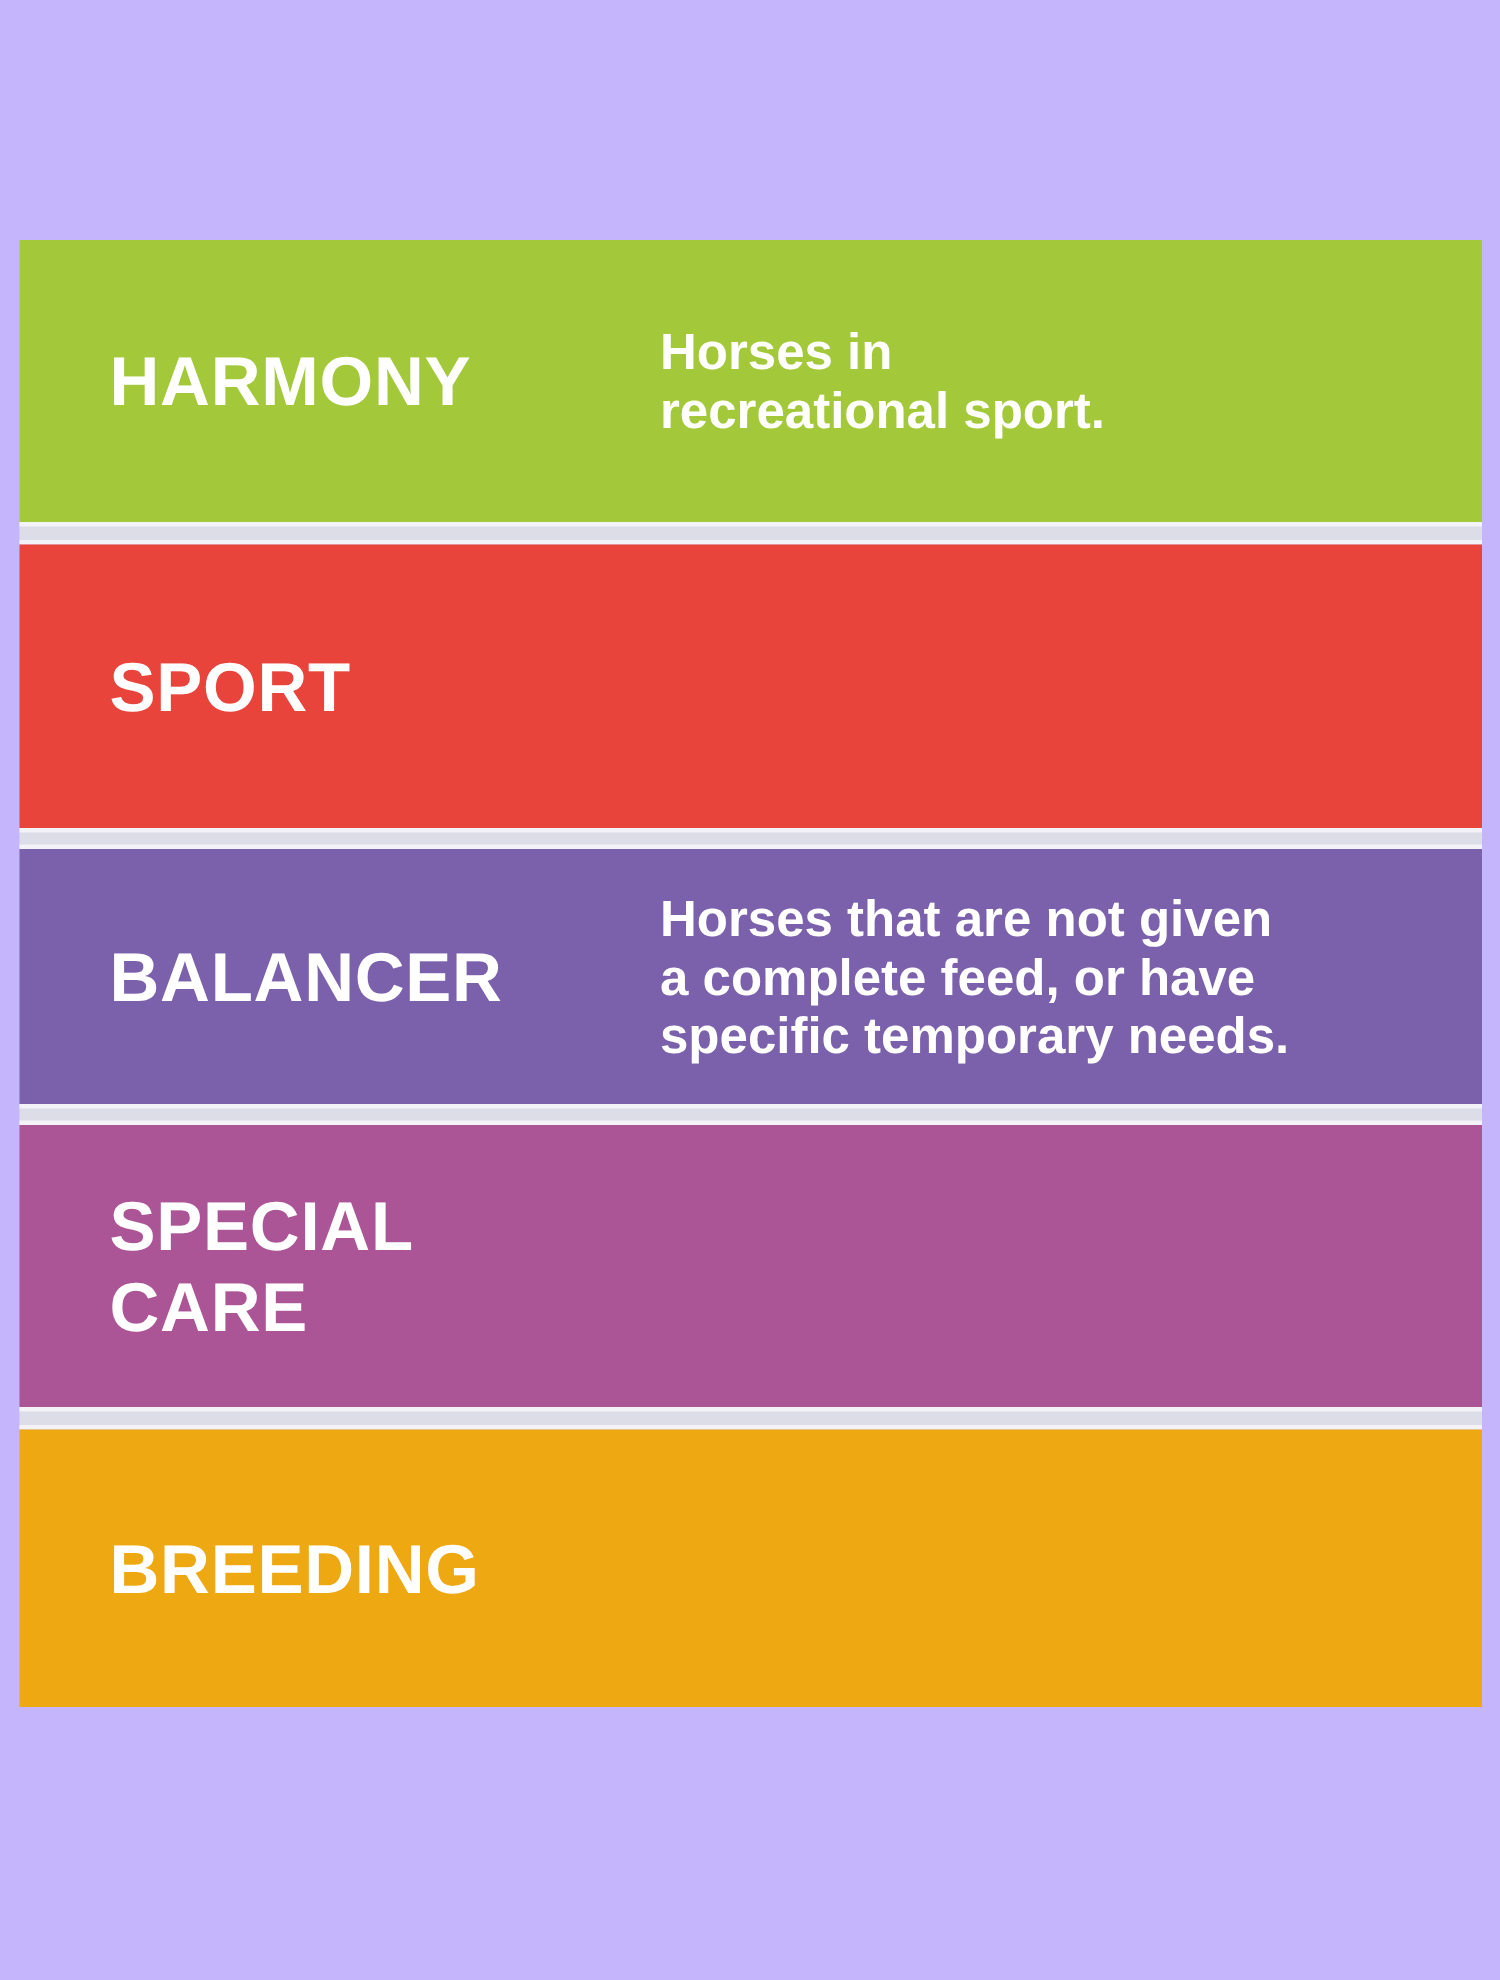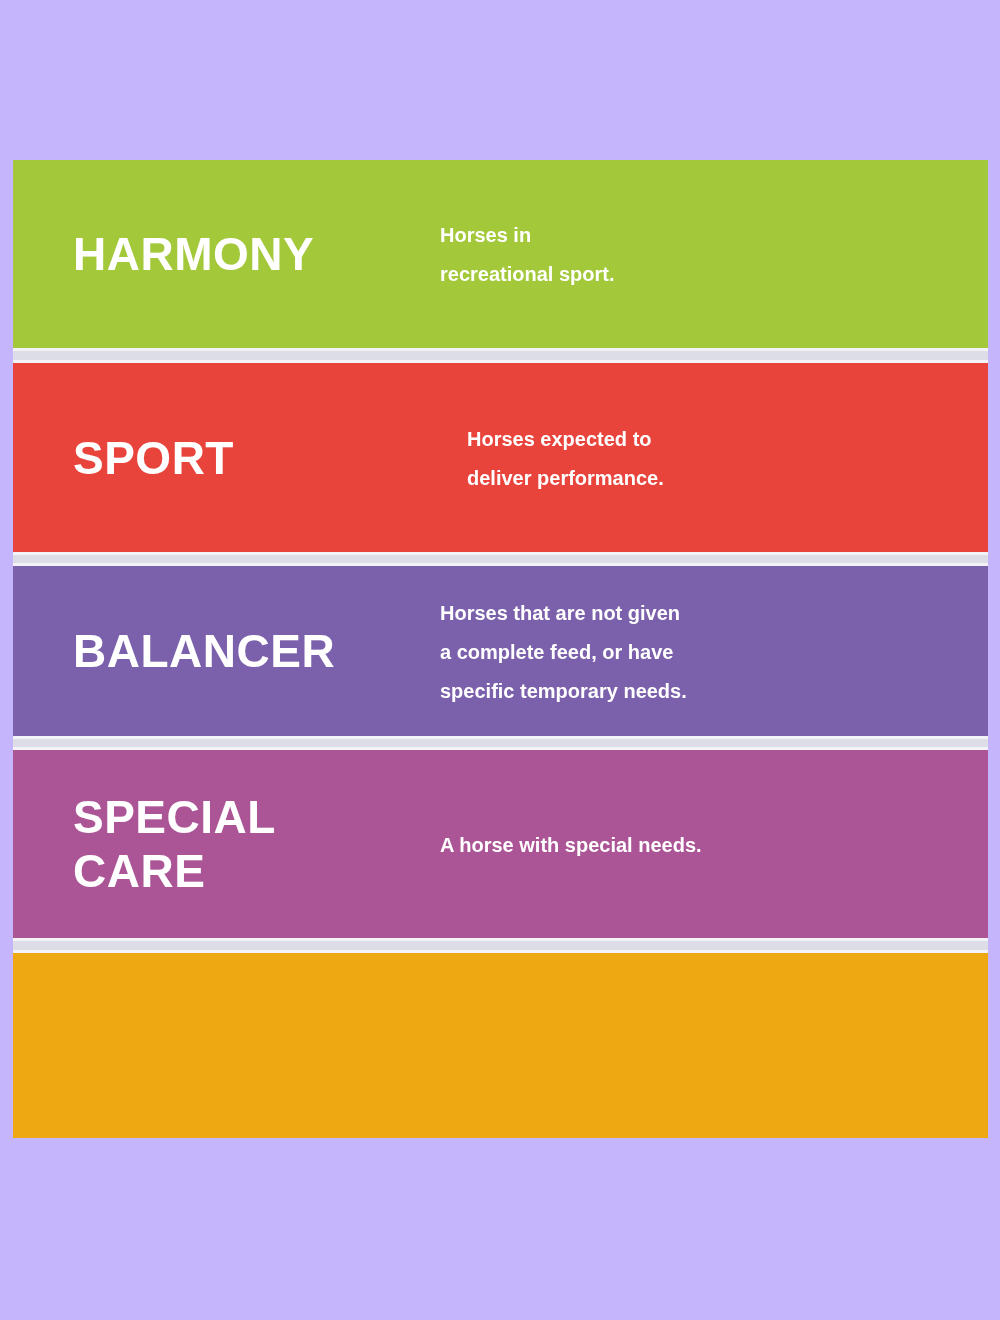--- a/index.html
+++ b/index.html
@@ -69,21 +69,21 @@
     text-transform: uppercase;
     white-space: pre-line;
   }
 
   .band-desc {
     flex: 1 1 auto;
     box-sizing: border-box;
     padding-right: 40px;
     color: #ffffff;
     font-weight: 700;
-    font-size: 20px;
+    font-size: 34px;
     line-height: 39px;
     white-space: pre-line;
   }
 
   
   .band--harmony      { height: 188px; }
   .band--sport        { height: 189px; }
   .band--balancer     { height: 170px; }
   .band--special-care { height: 188px; }
   .band--breeding     { height: 185px; }
@@ -112,40 +112,38 @@
     <div class="band band--harmony" style="background-color: rgb(163, 201, 58);">
       <div class="band-title" style="color: rgb(255, 255, 255);">HARMONY</div>
       <div class="band-desc" style="color: rgb(255, 255, 255);">Horses in
 recreational sport.</div>
     </div>
 
     <div class="band-gap gap--1" style="background: rgb(221, 221, 232);"></div>
 
     <div class="band band--sport" style="background-color: rgb(232, 68, 60); gap: 27px;">
       <div class="band-title" style="color: rgb(255, 255, 255);">SPORT</div>
-      <div class="band-desc" style="color: rgb(255, 255, 255);">Horses expected to
-deliver performance.</div>
     </div>
 
     <div class="band-gap gap--2" style="background: rgb(221, 221, 232);"></div>
 
     <div class="band band--balancer" style="background-color: rgb(123, 96, 171);">
       <div class="band-title" style="color: rgb(255, 255, 255);">BALANCER</div>
       <div class="band-desc" style="color: rgb(255, 255, 255);">Horses that are not given
 a complete feed, or have
 specific temporary needs.</div>
     </div>
 
     <div class="band-gap gap--3" style="background: rgb(221, 221, 232);"></div>
 
     <div class="band band--special-care" style="background-color: rgb(172, 85, 150);">
       <div class="band-title" style="color: rgb(255, 255, 255);">SPECIAL
 CARE</div>
-      <div class="band-desc" style="color: rgb(255, 255, 255);">A horse with special needs.</div>
     </div>
 
     <div class="band-gap gap--4" style="background: rgb(221, 221, 232);"></div>
 
     <div class="band band--breeding" style="background-color: rgb(238, 168, 18);">
+      <div class="band-title" style="color: rgb(255, 255, 255);">BREEDING</div>
     </div>
 
   </div>
 </div>
 
 </body></html>

